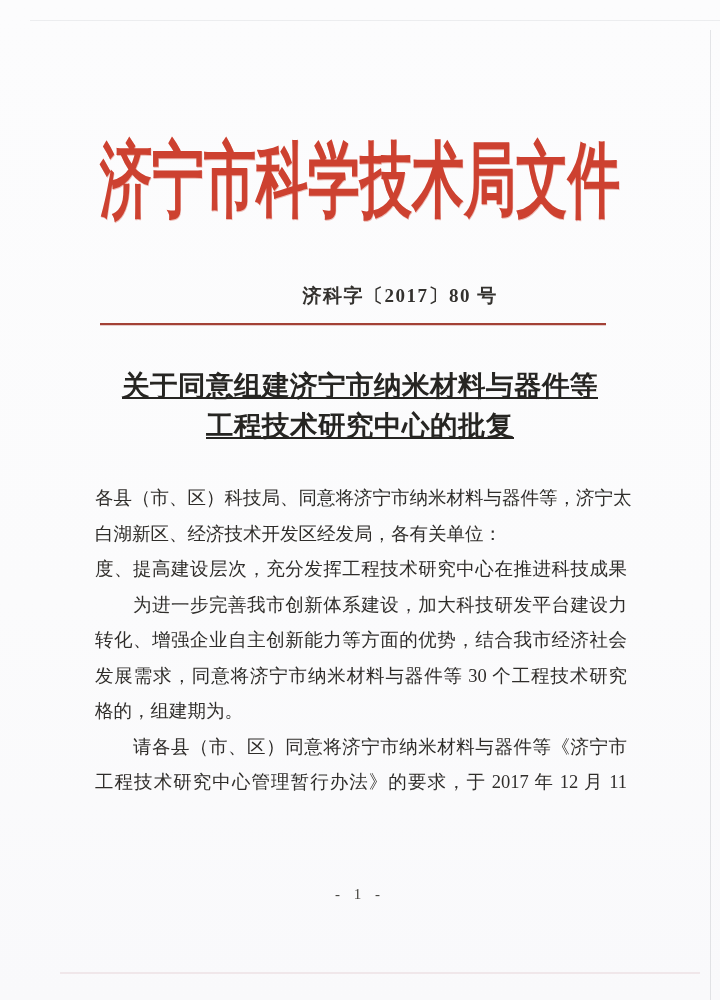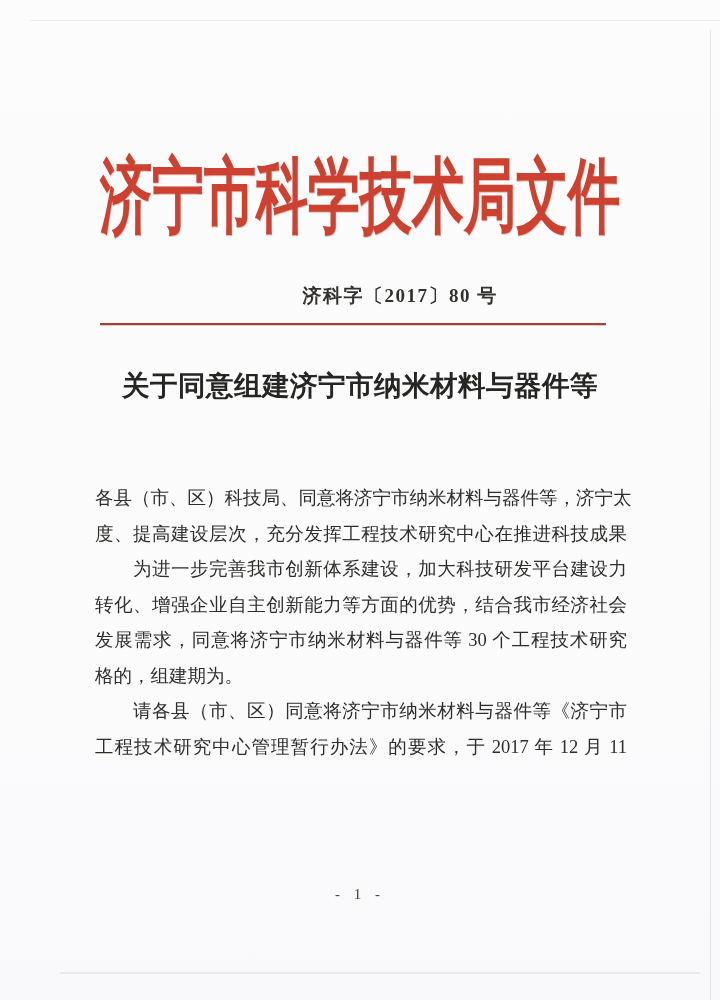--- a/index.html
+++ b/index.html
@@ -18,21 +18,21 @@
     background: linear-gradient(180deg, #fcfcfd 0%, #fbfbfc 60%, #f9f9fb 100%);
   }
   
   .header {
     position: absolute;
     top: 146px;
     left: 0;
     width: 720px;
     height: 86px;
     display: flex;
-    align-items: flex-end;
+    align-items: flex-start;
     justify-content: center;
   }
   .header .header-text {
     display: inline-block;
     font-size: 52px;
     font-weight: 700;
     letter-spacing: 0px;
     color: #cd4130;
     transform: scaleY(1.58);
     transform-origin: center;
@@ -67,20 +67,21 @@
     position: absolute;
     top: 366px;
     left: 0;
     width: 720px;
     text-align: center;
     font-size: 27.5px;
     line-height: 40px;
     font-weight: 700;
     color: #262522;
     letter-spacing: 0.5px;
+    text-decoration: underline;
   }
   
   .body {
     position: absolute;
     top: 481px;
     left: 95px;
     width: 532px;
     font-size: 18.5px;
     color: #2f2d2a;
   }
@@ -122,24 +123,26 @@
   <div class="header">
     <span class="header-text">济宁市科学技术局文件</span>
   </div>
 
   <div class="docnum">济科字〔2017〕80 号</div>
 
   <div class="redline"></div>
 
   <div class="title">
     <div>关于同意组建济宁市纳米材料与器件等</div>
+    <div>工程技术研究中心的批复</div>
   </div>
 
   <div class="body">
     <div class="bl">各县（市、区）科技局、同意将济宁市纳米材料与器件等，济宁太</div>
+    <div class="bl short">白湖新区、经济技术开发区经发局，各有关单位：</div>
     <div class="bl">度、提高建设层次，充分发挥工程技术研究中心在推进科技成果</div>
     <div class="bl indent">为进一步完善我市创新体系建设，加大科技研发平台建设力</div>
     <div class="bl">转化、增强企业自主创新能力等方面的优势，结合我市经济社会</div>
     <div class="bl">发展需求，同意将济宁市纳米材料与器件等 30 个工程技术研究</div>
     <div class="bl short">格的，组建期为。</div>
     <div class="bl indent">请各县（市、区）同意将济宁市纳米材料与器件等《济宁市</div>
     <div class="bl">工程技术研究中心管理暂行办法》的要求，于 2017 年 12 月 11</div>
   </div>
 
   <div class="pagenum">- 1 -</div>

